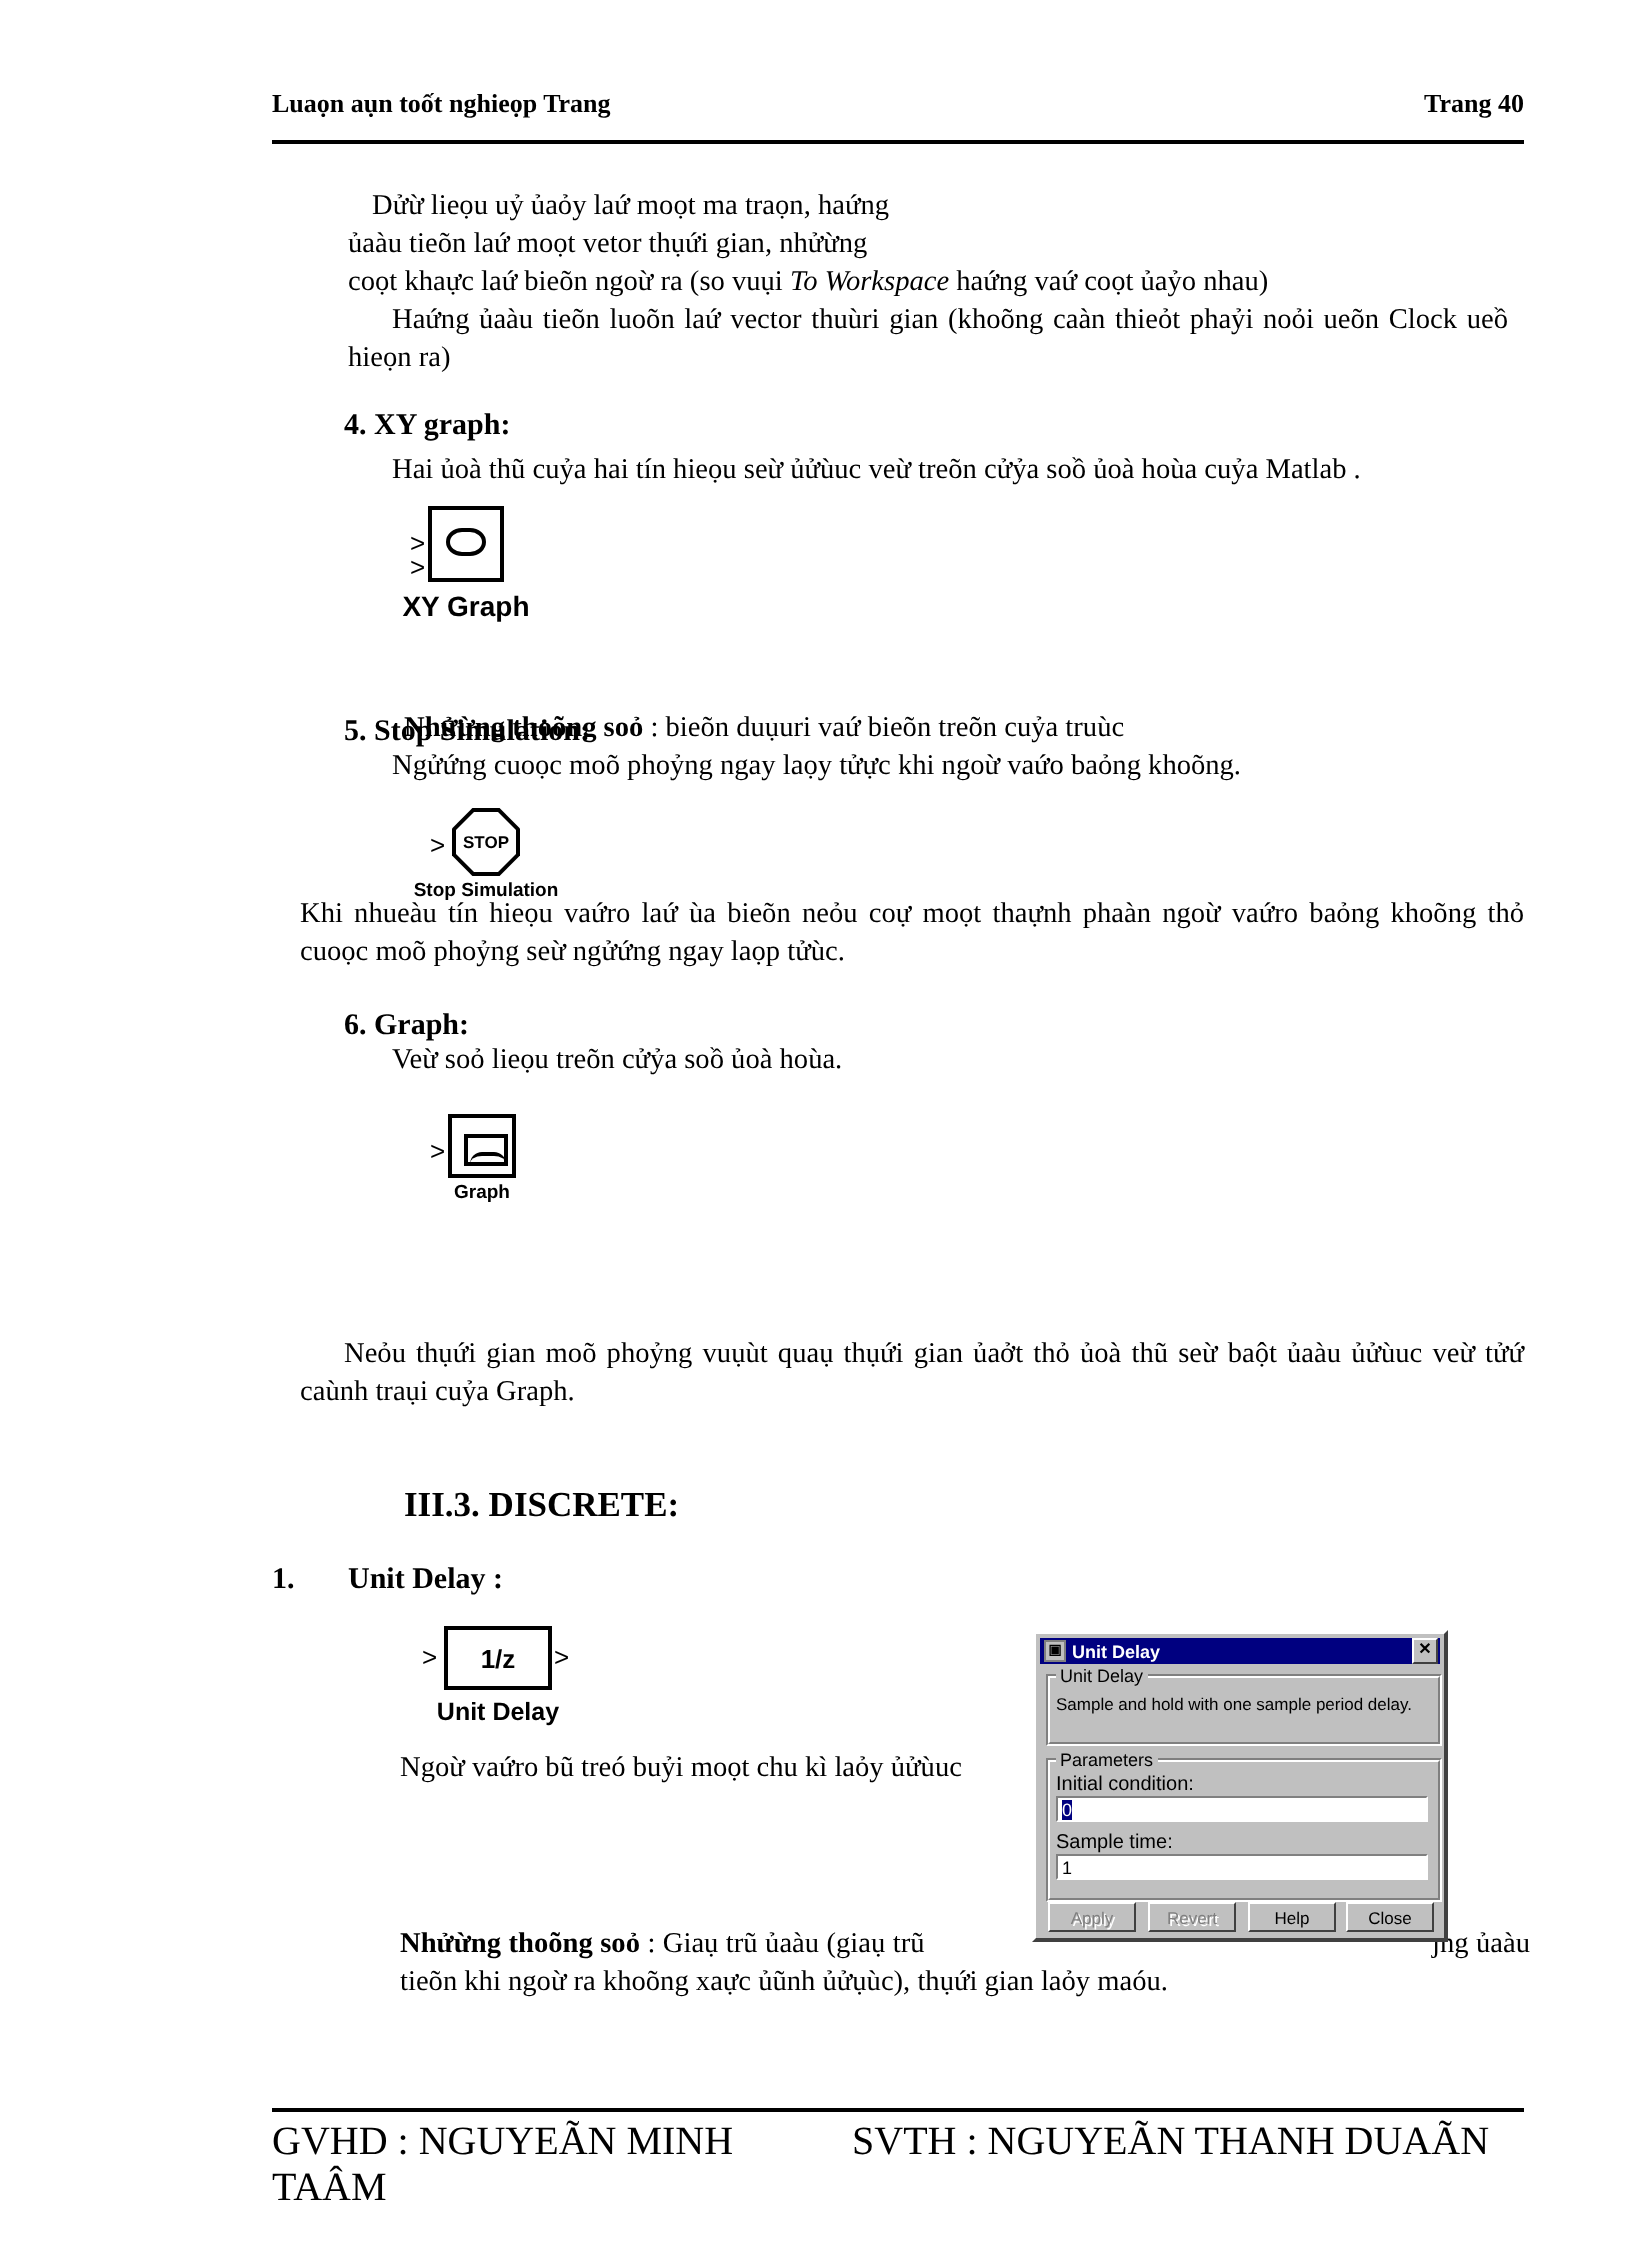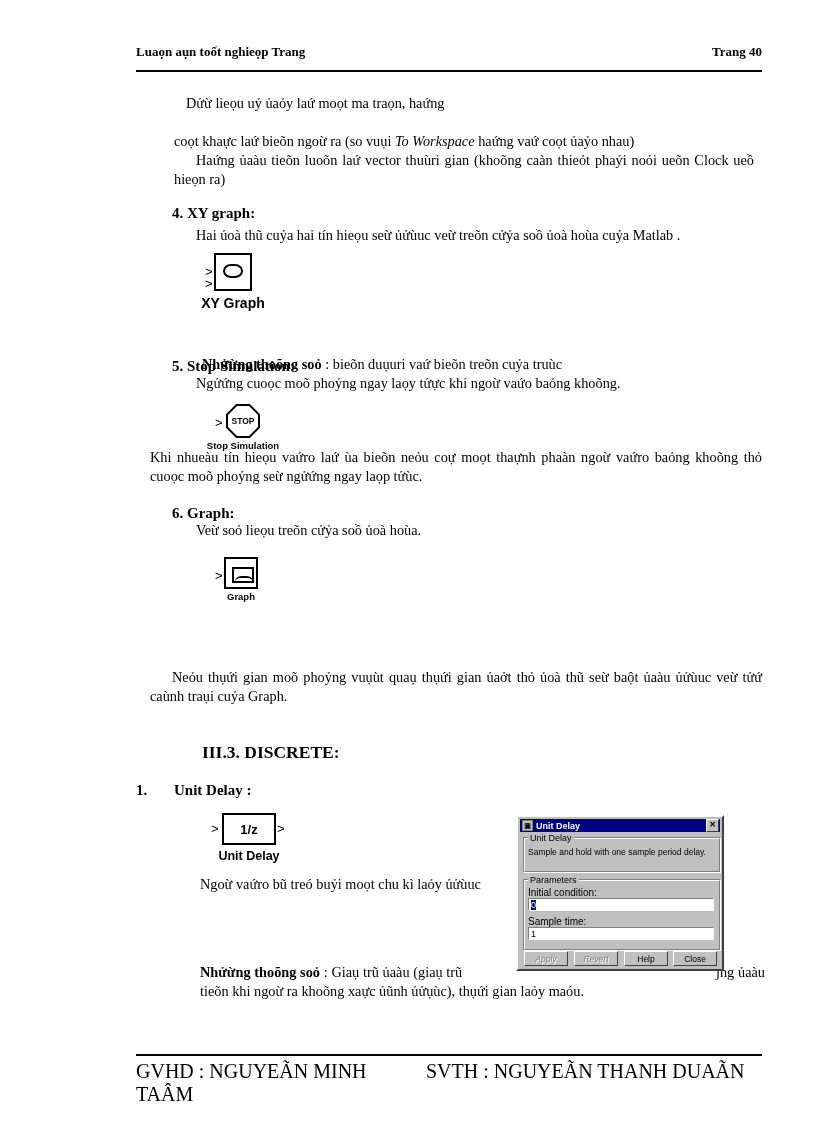--- a/index.html
+++ b/index.html
@@ -176,39 +176,40 @@
     background:#000080; color:#fff;
   }
   .dlg-btn {
     position:absolute; height:15px; background:#c0c0c0;
     border-top:1px solid #ffffff; border-left:1px solid #ffffff;
     border-right:1px solid #404040; border-bottom:1px solid #404040;
     font-size:8.5px; color:#000;
     display:flex; align-items:center; justify-content:center;
     box-sizing:border-box;
   }
-  .dlg-btn.disabled { color:#808080; text-shadow:1px 1px 0 #ffffff;font-style:italic; }
+  .dlg-btn.disabled { color:#808080; text-shadow:1px 1px 0 #ffffff; }
   .line-strike {
     position:absolute; background:#000; height:1px;
   }
 </style>
 </head>
 <body>
 
 <div class="page">
 
   <div class="header">
     <span>Luaọn aụn toốt nghieọp Trang</span>
     <span>Trang 40</span>
   </div>
   <div class="header-rule"></div>
 
   <div class="body-text" style="left:186px; top:94px; width:310px;">
     <span class="ind" style="display:inline-block; text-indent:0;">Dửừ lieọu  uỷ ủaỏy laứ moọt ma traọn, haứng</span>
   </div>
+  <div class="body-text" style="left:174px; top:113px; width:330px;">ủaàu tieõn laứ moọt vetor thụứi gian,  nhửừng</div>
   <div class="body-text" style="left:174px; top:132px; width:580px;">
     <span>coọt khaực laứ bieõn ngoừ ra (so vuụi</span>
     <span class="ital">To Workspace</span>
     <span>haứng vaứ coọt ủaỷo nhau)</span>
   </div>
   <div class="body-text ind" style="left:174px; top:151px; width:580px;">Haứng ủaàu tieõn luoõn laứ vector thuùri gian (khoõng caàn thieỏt phaỷi noỏi ueõn Clock ueồ hieọn ra)</div>
 
   <div class="sec-head" style="left:172px; top:205px;">4. XY graph:</div>
   <div class="body-text ind" style="left:174px; top:226px; width:588px;">Hai ủoà thũ cuỷa hai tín hieọu  seừ ủửùuc veừ treõn cửỷa soồ ủoà hoùa cuỷa Matlab .</div>
 

